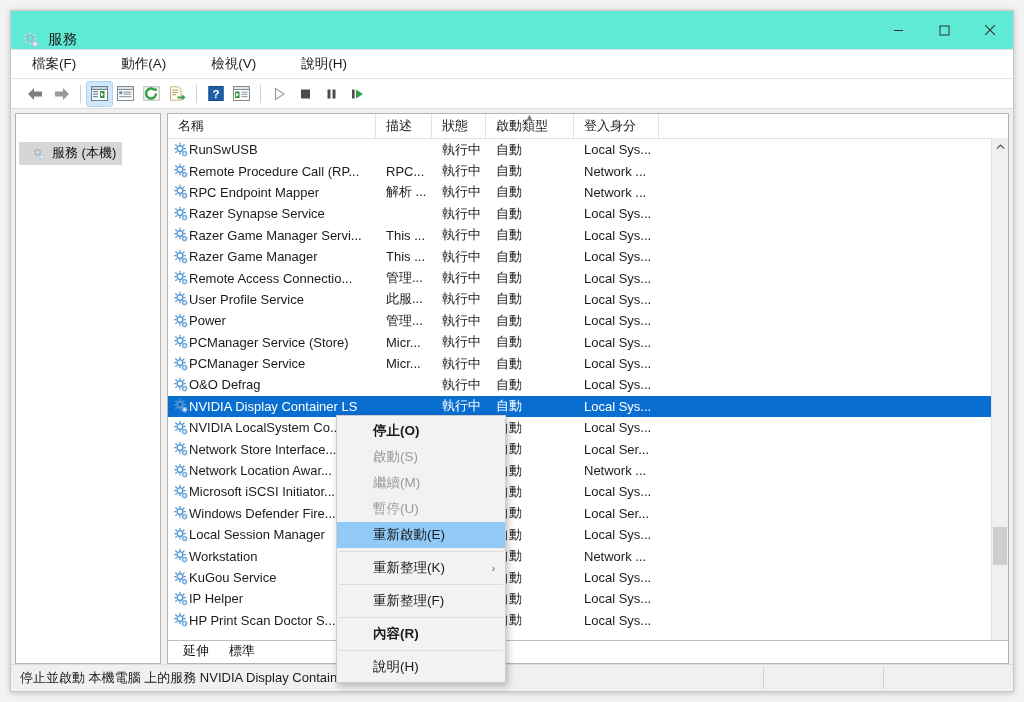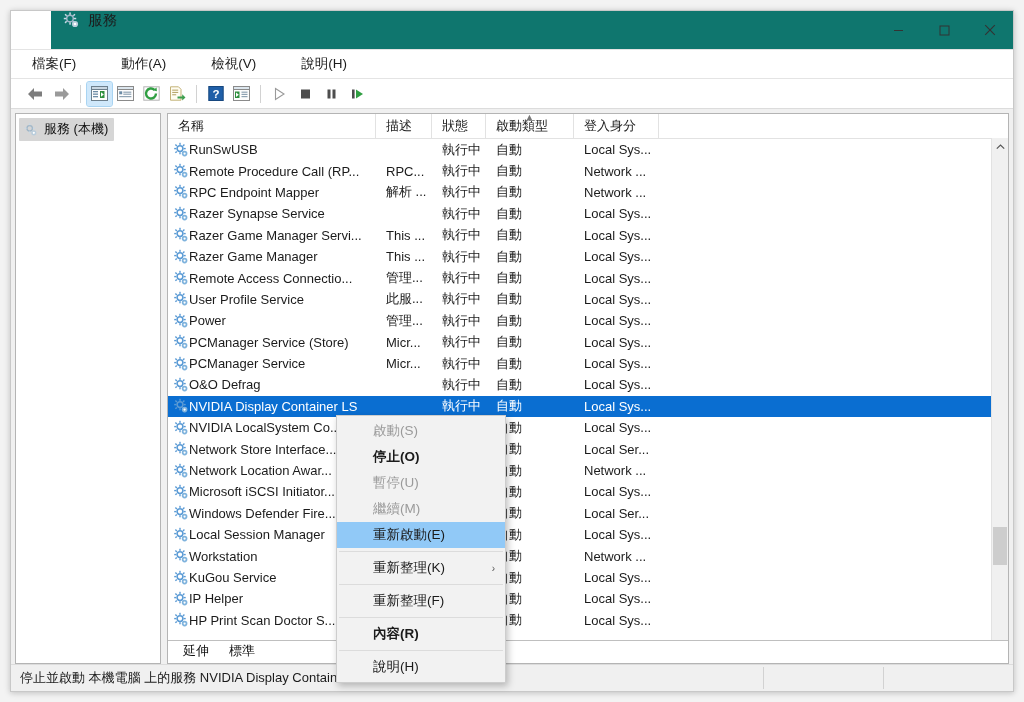--- a/index.html
+++ b/index.html
@@ -28,25 +28,24 @@
     box-shadow: 0 1px 6px rgba(0,0,0,0.22);
     box-sizing: border-box;
     display: flex;
     flex-direction: column;
   }
 
   
   .titlebar {
     height: 38px;
     min-height: 38px;
-    background: #0f766e;
-    display: flex;
-    align-items: flex-start;
+    background: #5eead4;
+    display: flex;
+    align-items: flex-end;
     position: relative;
-    margin-left: 40px;
   }
   .title-icon {
     margin-left: 11px;
     width: 18px;
     height: 18px;
     display: block;
   }
   .title-text {
     margin-left: 8px;
     font-size: 14.5px;
@@ -133,25 +132,26 @@
     min-width: 146px;
     background: #ffffff;
     border: 1px solid #b4b4b4;
     box-sizing: border-box;
     padding: 4px 3px;
   }
   .tree-node {
     display: flex;
     align-items: center;
     gap: 6px;
-    padding: 2px 6px 3px 4px;
+    padding: 2px 6px 3px 12px;
     background: #d6d6d6;
     width: fit-content;
     border-radius: 1px;
     cursor: default;
+    margin-top: 24px;
   }
   .tree-node span.lbl {
     font-size: 13px;
     color: #111;
   }
 
   .splitter {
     width: 6px;
     min-width: 6px;
     cursor: col-resize;
@@ -1137,31 +1137,31 @@
       </div>
     </div>
 
     <div class="statusbar">
       <div class="status-text">停止並啟動 本機電腦 上的服務 NVIDIA Display Container LS</div>
       <div class="status-div" style="left:752px"></div>
       <div class="status-div" style="left:872px"></div>
     </div>
 
     <div class="ctxmenu" id="ctxmenu">
+        <div class="ctx-item bold">
+          <span>停止(O)</span>
+        </div>
         <div class="ctx-item disabled">
           <span>啟動(S)</span>
         </div>
-        <div class="ctx-item bold">
-          <span>停止(O)</span>
+        <div class="ctx-item disabled">
+          <span>繼續(M)</span>
         </div>
         <div class="ctx-item disabled">
           <span>暫停(U)</span>
-        </div>
-        <div class="ctx-item disabled">
-          <span>繼續(M)</span>
         </div>
         <div class="ctx-item highlight">
           <span>重新啟動(E)</span>
         </div>
         <div class="ctx-sep"></div>
         <div class="ctx-item">
           <span>重新整理(K)</span>
           <span class="submark">›</span>
         </div>
         <div class="ctx-sep"></div>

